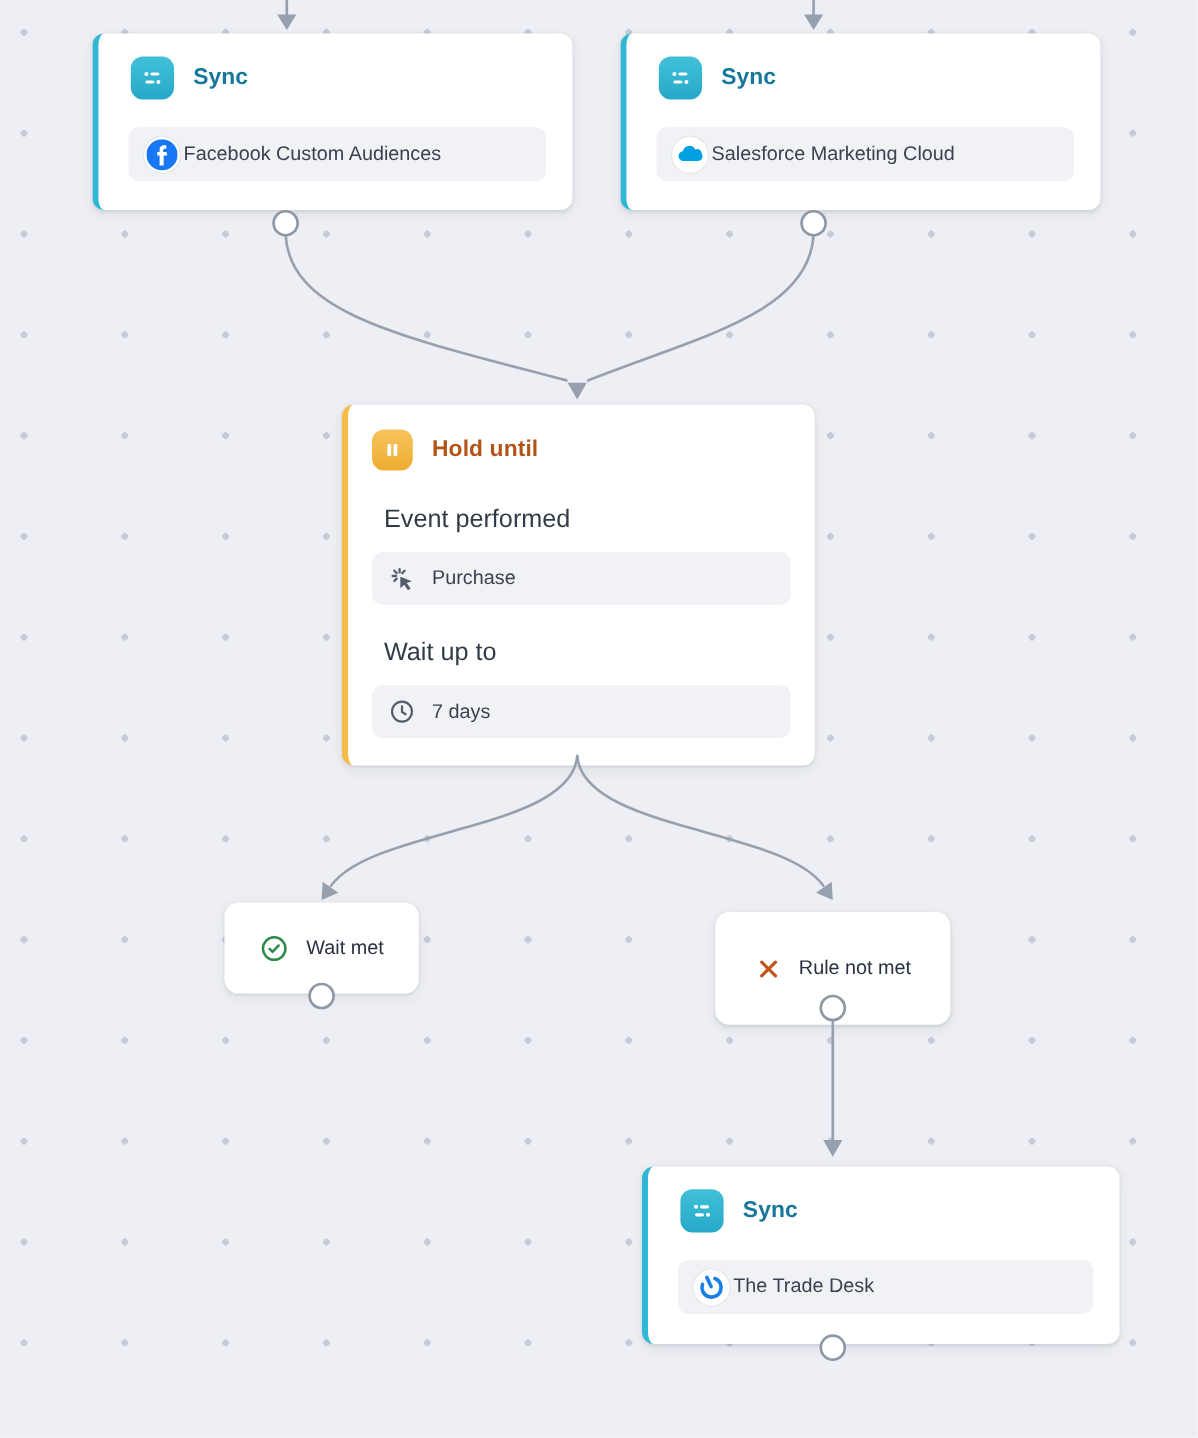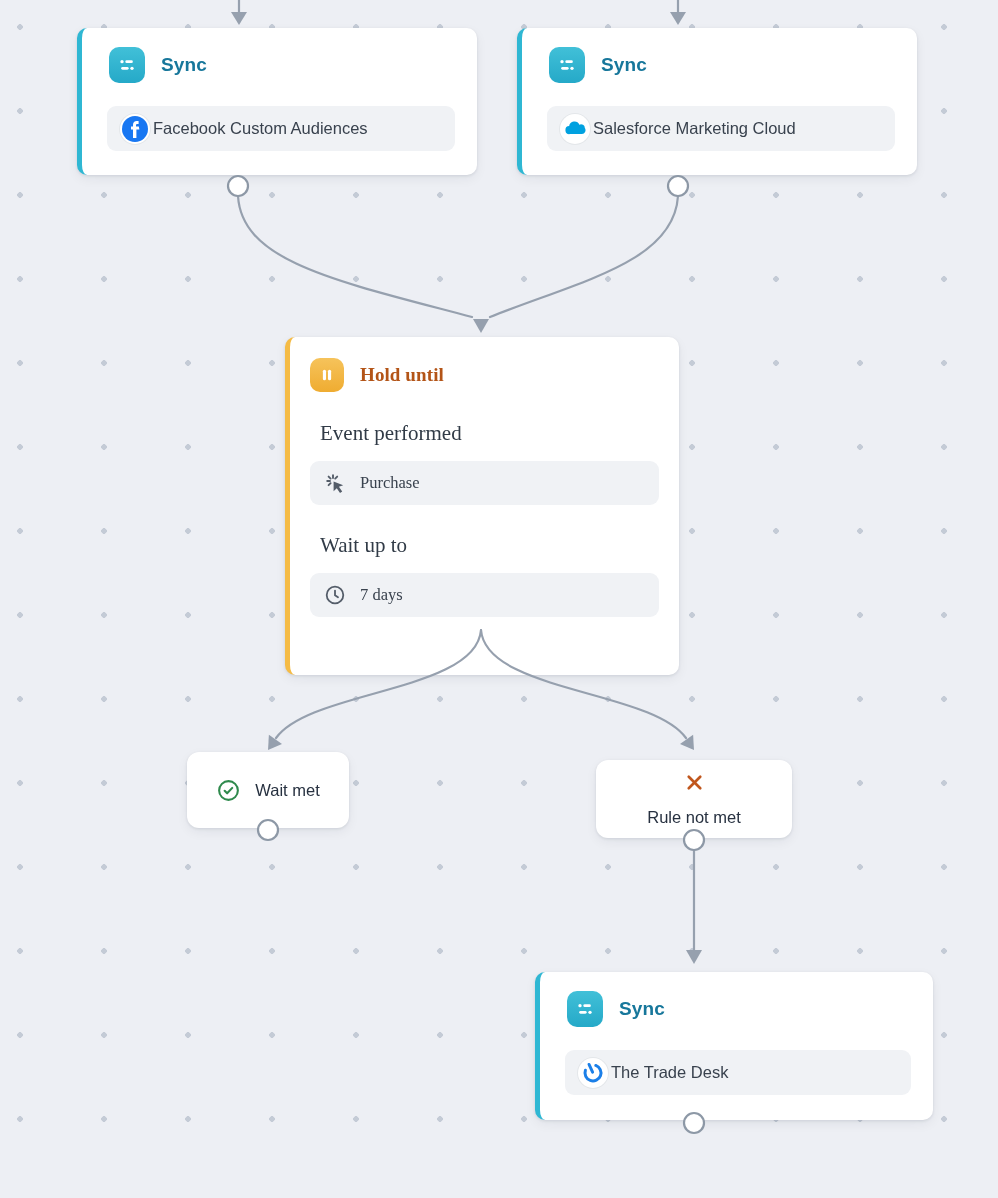--- a/index.html
+++ b/index.html
@@ -112,21 +112,21 @@
     <div class="pill">
       <span class="logo-circle">
         <svg width="26" height="26" viewBox="0 0 28 28">
           <path d="M21.5 19.5H8.3a4.3 4.3 0 0 1-.6-8.6 5.8 5.8 0 0 1 11-1.6 4.1 4.1 0 0 1 5.9 3.7 4.2 4.2 0 0 1-3.1 6.5z" fill="#00a1e0"></path>
         </svg>
       </span>
       <span>Salesforce Marketing Cloud</span>
     </div>
   </div>
 
-  <div class="card accent-amber card-hold" style="left:285px;top:337px;width:394px;height:338px;font-family:Liberation Serif, serif;">
+  <div class="card accent-amber card-hold" style="left:285px;top:337px;width:394px;height:301px;">
     <div class="card-header">
       <span class="badge badge-amber">
         <svg width="18" height="18" viewBox="0 0 24 24">
           <rect x="6.5" y="5" width="4.2" height="14" rx="2.1" fill="#fff"></rect>
           <rect x="13.3" y="5" width="4.2" height="14" rx="2.1" fill="#fff"></rect>
         </svg>
       </span>
       <span class="node-title title-hold">Hold until</span>
     </div>
     <div class="field-label">Event performed</div>
@@ -160,21 +160,21 @@
   <div class="card rule-card" style="left:187px;top:752px;width:162px;height:76px;border-radius:12px;">
     <span class="inline-icon">
       <svg width="25" height="25" viewBox="0 0 24 24" fill="none" stroke="#2f8a4d" stroke-width="2" stroke-linecap="round" stroke-linejoin="round">
         <circle cx="12" cy="12" r="9"></circle>
           <path d="M8.3 12.3l2.4 2.4 4.9-5.2"></path>
       </svg>
     </span>
     <span>Wait met</span>
   </div>
 
-  <div class="card rule-card" style="left:596px;top:760px;width:196px;height:78px;border-radius:12px;flex-direction:column;">
+  <div class="card rule-card" style="left:596px;top:760px;width:196px;height:94px;border-radius:12px;">
     <span class="inline-icon">
       <svg width="23" height="23" viewBox="0 0 24 24" fill="none" stroke="#c0561d" stroke-width="2.8" stroke-linecap="round">
         <path d="M6 6l12 12"></path>
           <path d="M18 6L6 18"></path>
       </svg>
     </span>
     <span>Rule not met</span>
   </div>
 
   <div class="card accent-teal" style="left:496px;top:972px;width:398px;height:148px;">

